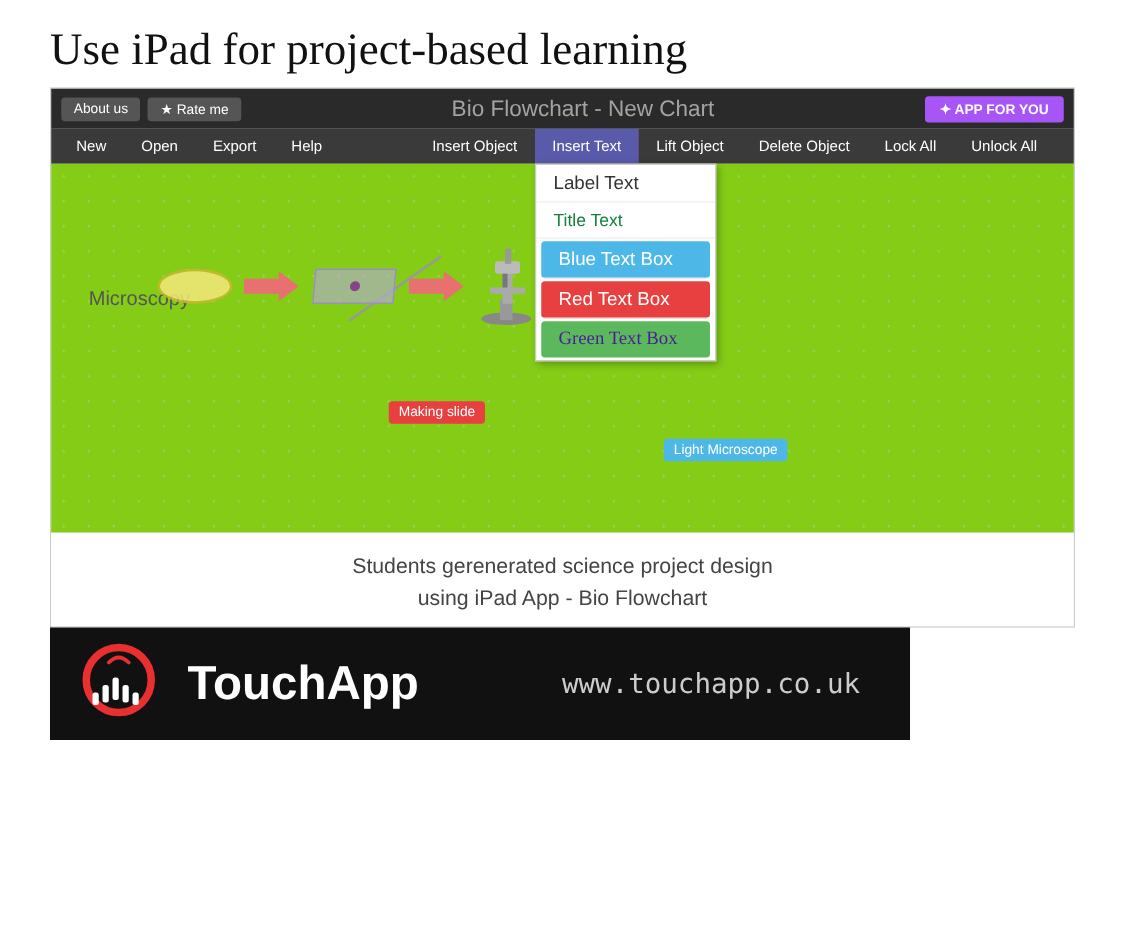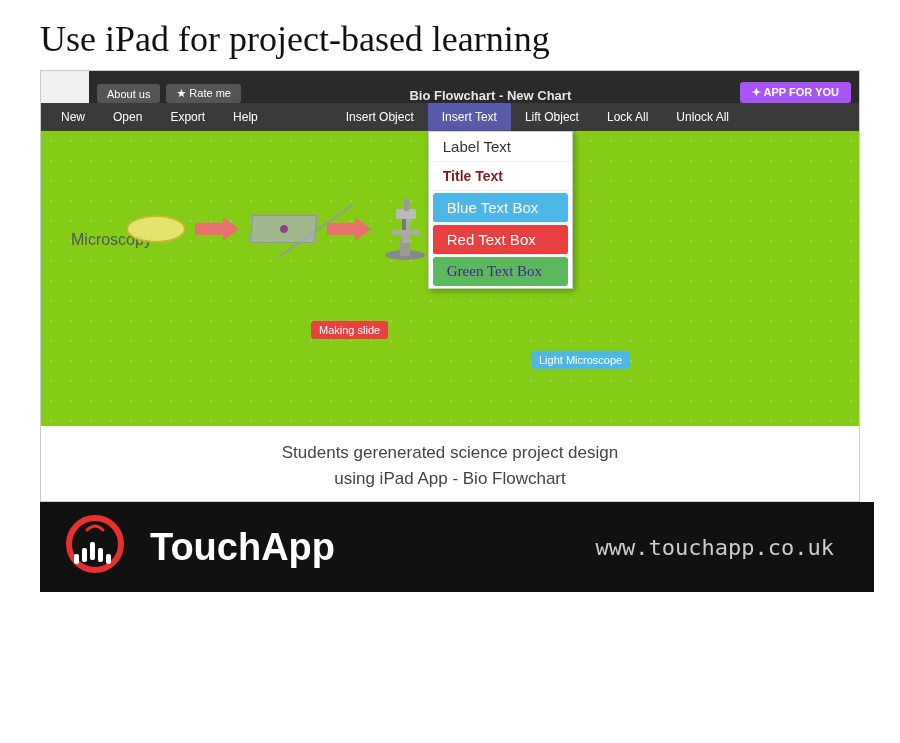--- a/index.html
+++ b/index.html
@@ -25,25 +25,24 @@
       margin: 0 40px;
       border: 1px solid #ccc;
       background: #f0f0f0;
       width: 820px;
     }
 
     
     .app-topbar {
       background: #2a2a2a;
       display: flex;
-      align-items: flex-end;
+      align-items: center;
       justify-content: space-between;
       padding: 0 8px;
       height: 32px;
-      margin-left: 48px;
     }
     .app-topbar-left {
       display: flex;
       gap: 6px;
     }
     .btn-about {
       background: #555;
       color: #fff;
       border: none;
       padding: 3px 10px;
@@ -54,23 +53,23 @@
     .btn-rate {
       background: #555;
       color: #fff;
       border: none;
       padding: 3px 10px;
       font-size: 11px;
       border-radius: 3px;
       cursor: pointer;
     }
     .app-topbar-center {
-      color: #e5e5e5;
-      font-size: 13px;
-      font-weight: bold;
+      color: #a3a3a3;
+      font-size: 18px;
+      font-weight: normal;
     }
     .btn-app-for-you {
       background: #a855f7;
       color: #fff;
       border: none;
       padding: 4px 12px;
       font-size: 11px;
       border-radius: 3px;
       cursor: pointer;
       font-weight: bold;
@@ -115,23 +114,23 @@
     }
     .dropdown-item {
       padding: 6px 14px;
       font-size: 15px;
       color: #333;
       cursor: pointer;
       border-bottom: 1px solid #eee;
     }
     .dropdown-item:last-child { border-bottom: none; }
     .dropdown-item.title-text {
-      font-weight: bold;
+      font-weight: normal;
       font-size: 14px;
-      color: #7f1d1d;
+      color: #15803d;
     }
     .dropdown-item.blue-box {
       background: #4db8e8;
       color: #fff;
       border-radius: 3px;
       margin: 2px 4px;
     }
     .dropdown-item.red-box {
       background: #e84040;
       color: #fff;
@@ -242,21 +241,21 @@
       font-size: 17px;
       color: #444;
       background: #fff;
       line-height: 1.5;
     }
 
     
     .footer {
       background: #111;
       margin: 0 40px;
-      width: 834px;
+      width: 688px;
       height: 90px;
       display: flex;
       align-items: center;
       padding: 0 20px;
       gap: 20px;
     }
     .footer-logo {
       width: 70px;
       height: 70px;
       position: relative;
@@ -319,20 +318,21 @@
 
       <div class="dropdown-menu">
         <div class="dropdown-item">Label Text</div>
         <div class="dropdown-item title-text">Title Text</div>
         <div class="dropdown-item blue-box">Blue Text Box</div>
         <div class="dropdown-item red-box">Red Text Box</div>
         <div class="dropdown-item green-box">Green Text Box</div>
       </div>
     </div>
     <span class="menu-item">Lift Object</span>
+    <span class="menu-item">Delete Object</span>
     <span class="menu-item">Lock All</span>
     <span class="menu-item">Unlock All</span>
   </div>
 
   <div class="app-canvas">
     <div class="canvas-grid"></div>
 
     <span class="microscopy-label">Microscopy</span>
 
     <div class="flowchart-row">

